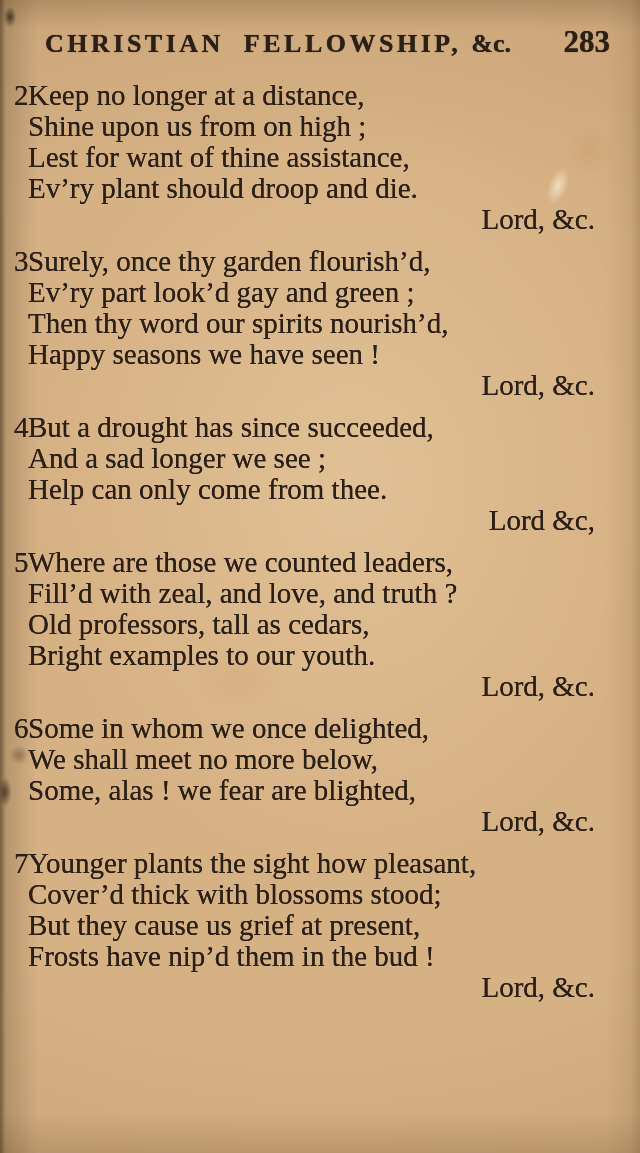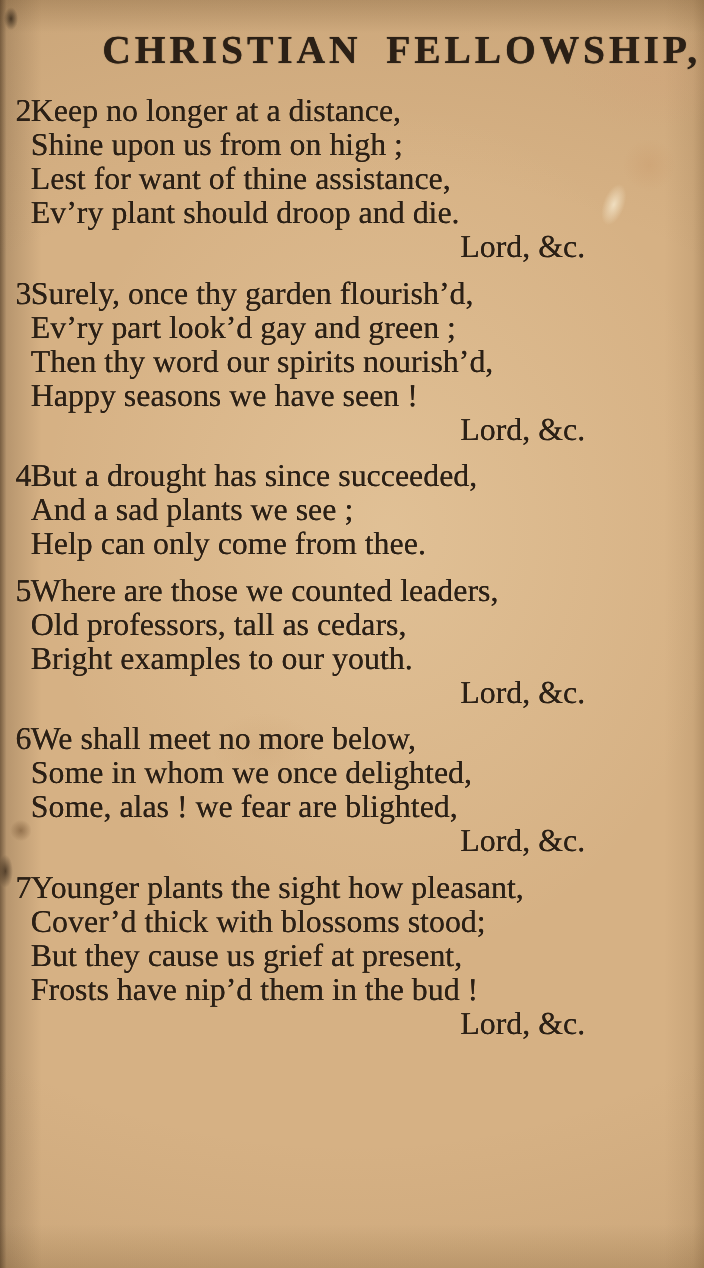--- a/index.html
+++ b/index.html
@@ -22,27 +22,26 @@
       linear-gradient(0deg, rgba(110,80,40,0.22) 0px, transparent 40px);
     color: #2b2016;
     overflow: hidden;
   }
   .header {
     display: flex;
     align-items: baseline;
     padding: 24px 30px 0 45px;
   }
   .title {
-    font-size: 36px;
+    font-size: 26px;
     font-weight: 700;
     letter-spacing: 3.5px;
     word-spacing: 10px;
     text-shadow: 0 0 0.8px currentColor;
     white-space: nowrap;
-    margin-left: 48px;
   }
   .etc {
     font-size: 26px;
     font-weight: 700;
     margin-left: 10px;
     text-shadow: 0 0 0.8px currentColor;
   }
   .pagenum {
     margin-left: auto;
     font-size: 31px;
@@ -64,21 +63,21 @@
   .vline {
     font-size: 29px;
     line-height: 31px;
     padding-left: 28px;
     white-space: nowrap;
     text-shadow: 0 0 0.5px currentColor;
   }
   .vline.indent { }
   .vline.refrain {
     padding-left: 0;
-    padding-right: 108px;
+    padding-right: 45px;
     text-align: right;
   }
   
   .blemish { position: absolute; pointer-events: none; }
   .stain-scratch {
     left: 545px; top: 160px; width: 26px; height: 52px;
     background: radial-gradient(closest-side, rgba(244,230,202,0.85), rgba(244,230,202,0) 75%);
     transform: rotate(20deg);
   }
   .stain-edge-blob {
@@ -136,36 +135,38 @@
       <div class="vline">Surely, once thy garden flourish’d,</div>
       <div class="vline indent">Ev’ry part look’d gay and green ;</div>
       <div class="vline">Then thy word our spirits nourish’d,</div>
       <div class="vline indent">Happy seasons we have seen !</div>
       <div class="vline refrain">Lord, &amp;c.</div>
     </div>
 
     <div class="stanza">
       <span class="vnum">4</span>
       <div class="vline">But a drought has since succeeded,</div>
-      <div class="vline indent">And a sad plants we see ;</div>
+      <div class="vline indent">And a sad longer we see ;</div>
       <div class="vline indent">Help can only come from thee.</div>
+      <div class="vline refrain">Lord &amp;c,</div>
     </div>
 
     <div class="stanza">
       <span class="vnum">5</span>
       <div class="vline">Where are those we counted leaders,</div>
+      <div class="vline indent">Fill’d with zeal, and love, and truth ?</div>
       <div class="vline">Old professors, tall as cedars,</div>
       <div class="vline indent">Bright examples to our youth.</div>
       <div class="vline refrain">Lord, &amp;c.</div>
     </div>
 
     <div class="stanza">
       <span class="vnum">6</span>
+      <div class="vline">Some in whom we once delighted,</div>
       <div class="vline indent">We shall meet no more below,</div>
-      <div class="vline">Some in whom we once delighted,</div>
       <div class="vline">Some, alas ! we fear are blighted,</div>
       <div class="vline refrain">Lord, &amp;c.</div>
     </div>
 
     <div class="stanza">
       <span class="vnum">7</span>
       <div class="vline">Younger plants the sight how pleasant,</div>
       <div class="vline indent">Cover’d thick with blossoms stood;</div>
       <div class="vline">But they cause us grief at present,</div>
       <div class="vline indent">Frosts have nip’d them in the bud !</div>

